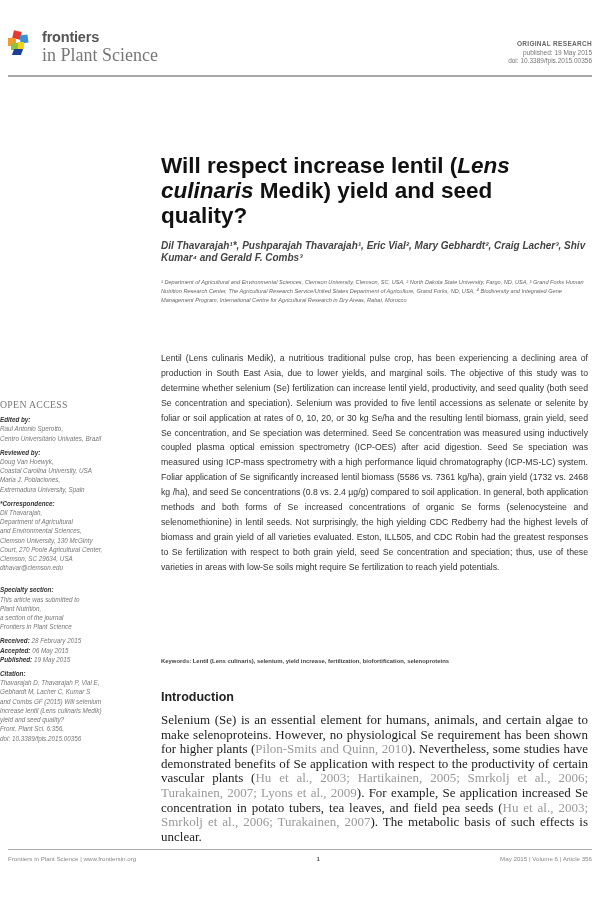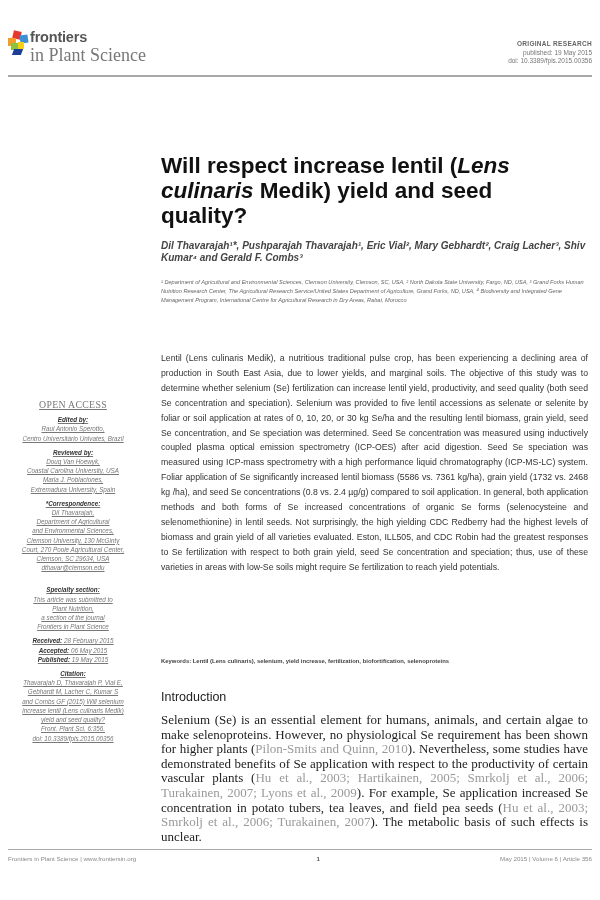--- a/index.html
+++ b/index.html
@@ -1,34 +1,34 @@
 <!DOCTYPE html>
 <html><head>
 <meta charset="utf-8">
 <style>
   html, body { margin: 0; padding: 0; background: #ffffff; }
   body { width: 600px; height: 900px; position: relative; overflow: hidden; font-family: "Liberation Sans", sans-serif; color: #222; }
   .logo { position: absolute; left: 8px; top: 30px; display: flex; align-items: flex-start; }
   .logo-mark { position: relative; width: 22px; height: 26px; margin-top: 1px; }
   .logo-mark span { position: absolute; display: block; }
-  .logo-text { margin-left: 0; line-height: 1; }
+  .logo-text { margin-left: 12px; line-height: 1; }
   .logo-text .l1 { font-size: 14.5px; font-weight: bold; color: #555; letter-spacing: -0.2px; }
   .logo-text .l2 { font-size: 18px; color: #777; font-family: "Liberation Serif", serif; margin-top: 1px; }
   .hdr-rule { position: absolute; left: 8px; right: 8px; top: 75px; height: 2px; background: #a8a8a8; }
   .hdr-right { position: absolute; right: 8px; top: 40px; text-align: right; font-size: 6.5px; line-height: 8.5px; color: #777; }
   .hdr-right .type { font-weight: bold; color: #666; letter-spacing: 0.3px; }
   .title { position: absolute; left: 161px; top: 153px; width: 420px; font-size: 22.5px; font-weight: bold; line-height: 25px; color: #111; margin: 0; }
   .authors { position: absolute; left: 161px; top: 240px; width: 430px; font-size: 10px; line-height: 11.5px; font-style: italic; font-weight: bold; color: #444; }
   .affil { position: absolute; left: 161px; top: 278px; width: 430px; font-size: 5.6px; line-height: 9px; font-style: italic; color: #666; }
   .abstract { position: absolute; left: 161px; top: 337px; width: 427px; font-size: 8.7px; line-height: 14.9px; color: #333; text-align: justify; margin-top: 14px; }
   .keywords { position: absolute; left: 161px; top: 658px; width: 430px; font-size: 5.9px; font-weight: bold; color: #444; }
-  .intro-h { position: absolute; left: 161px; top: 690px; font-size: 12.5px; font-weight: normal; color: #222; margin: 0; }
+  .intro-h { position: absolute; left: 161px; top: 690px; font-size: 12.5px; font-weight: bold; color: #222; margin: 0; }
   .intro { position: absolute; left: 161px; top: 713px; width: 427px; font-family: "Liberation Serif", serif; font-size: 13px; line-height: 14.6px; color: #222; text-align: justify; }
   .cite { color: #999; }
-  .side { position: absolute; left: 6px; top: 400px; width: 134px; text-align: center; font-size: 6.3px; line-height: 9.2px; color: #777; font-style: italic; text-decoration: underline; }
+  .side { position: absolute; left: 0; top: 400px; width: 134px; text-align: left; font-size: 6.3px; line-height: 9.2px; color: #777; font-style: italic; }
   .side .oa { font-family: "Liberation Serif", serif; font-style: normal; font-size: 9.8px; color: #777; letter-spacing: 0.3px; margin-bottom: 6px; }
   .side .lbl { font-weight: bold; color: #333; }
   .side .grp { margin-bottom: 5px; }
   .side .gap { height: 8px; }
   .side .dates { font-style: italic; }
   .footer-rule { position: absolute; left: 8px; right: 8px; top: 849px; height: 1px; background: #a8a8a8; }
   .footer { position: absolute; left: 8px; right: 8px; top: 855px; font-size: 6.2px; color: #888; display: flex; justify-content: space-between; }
   .footer .pg { font-weight: bold; color: #555; }
 </style>
 </head>

